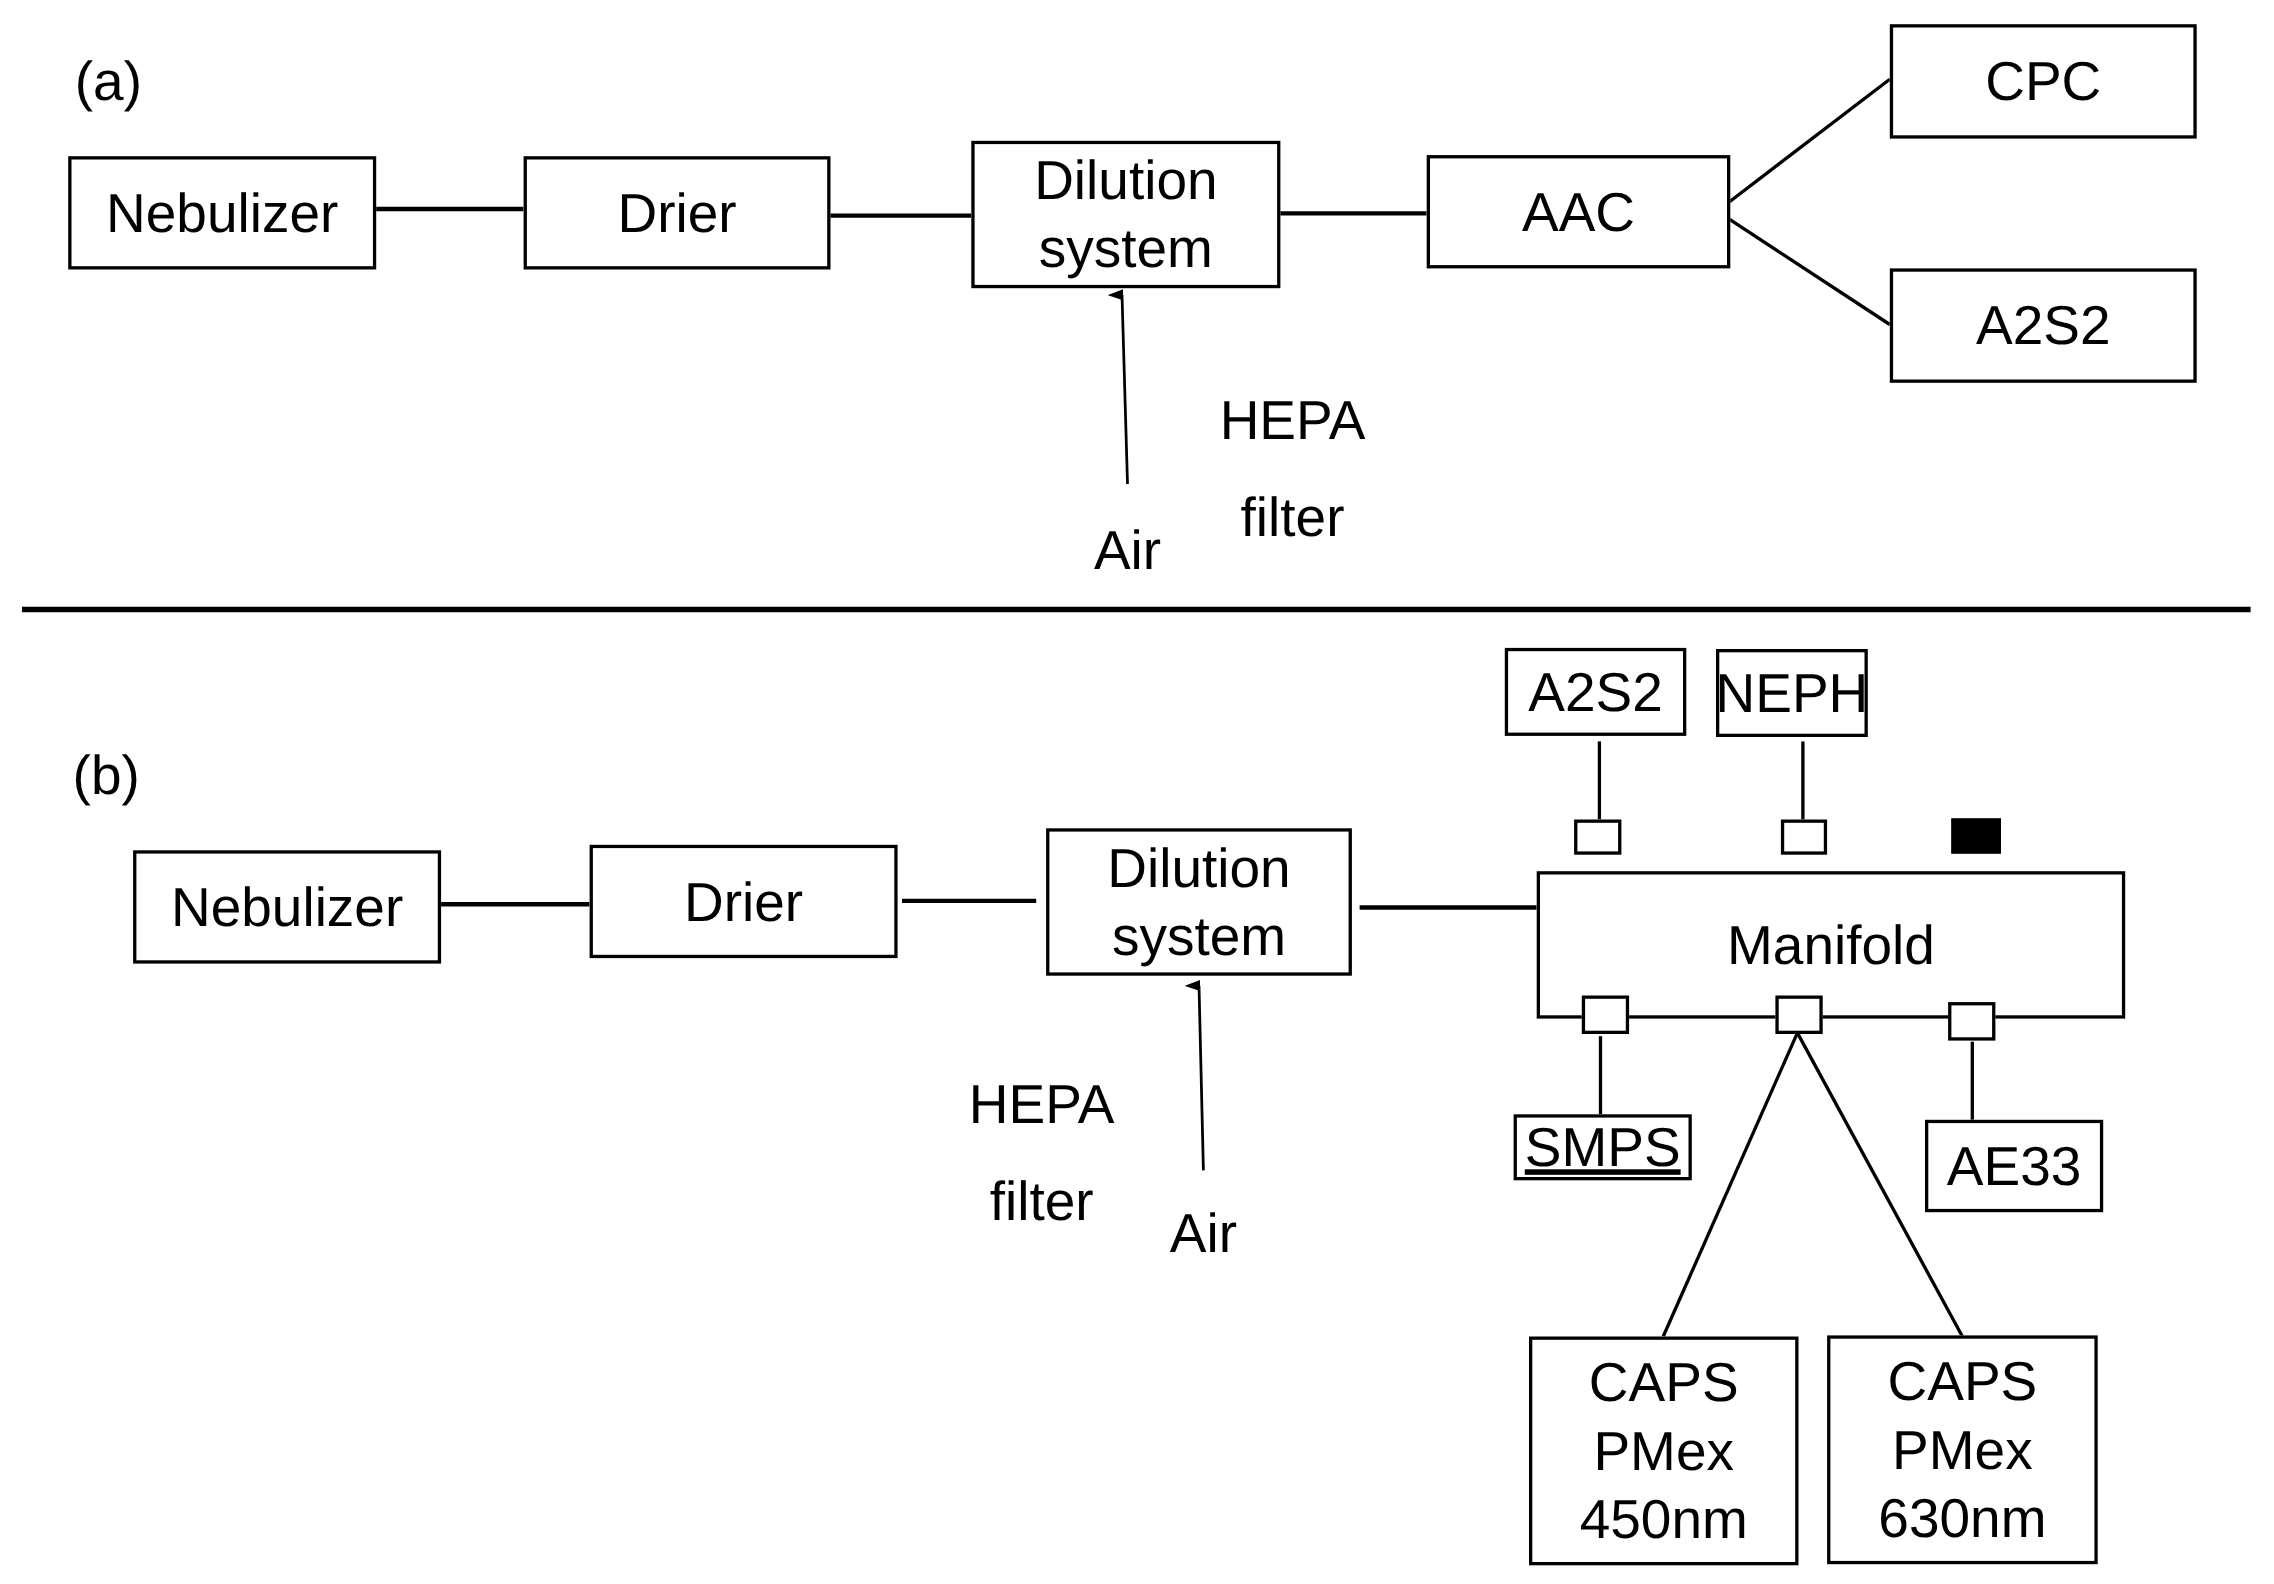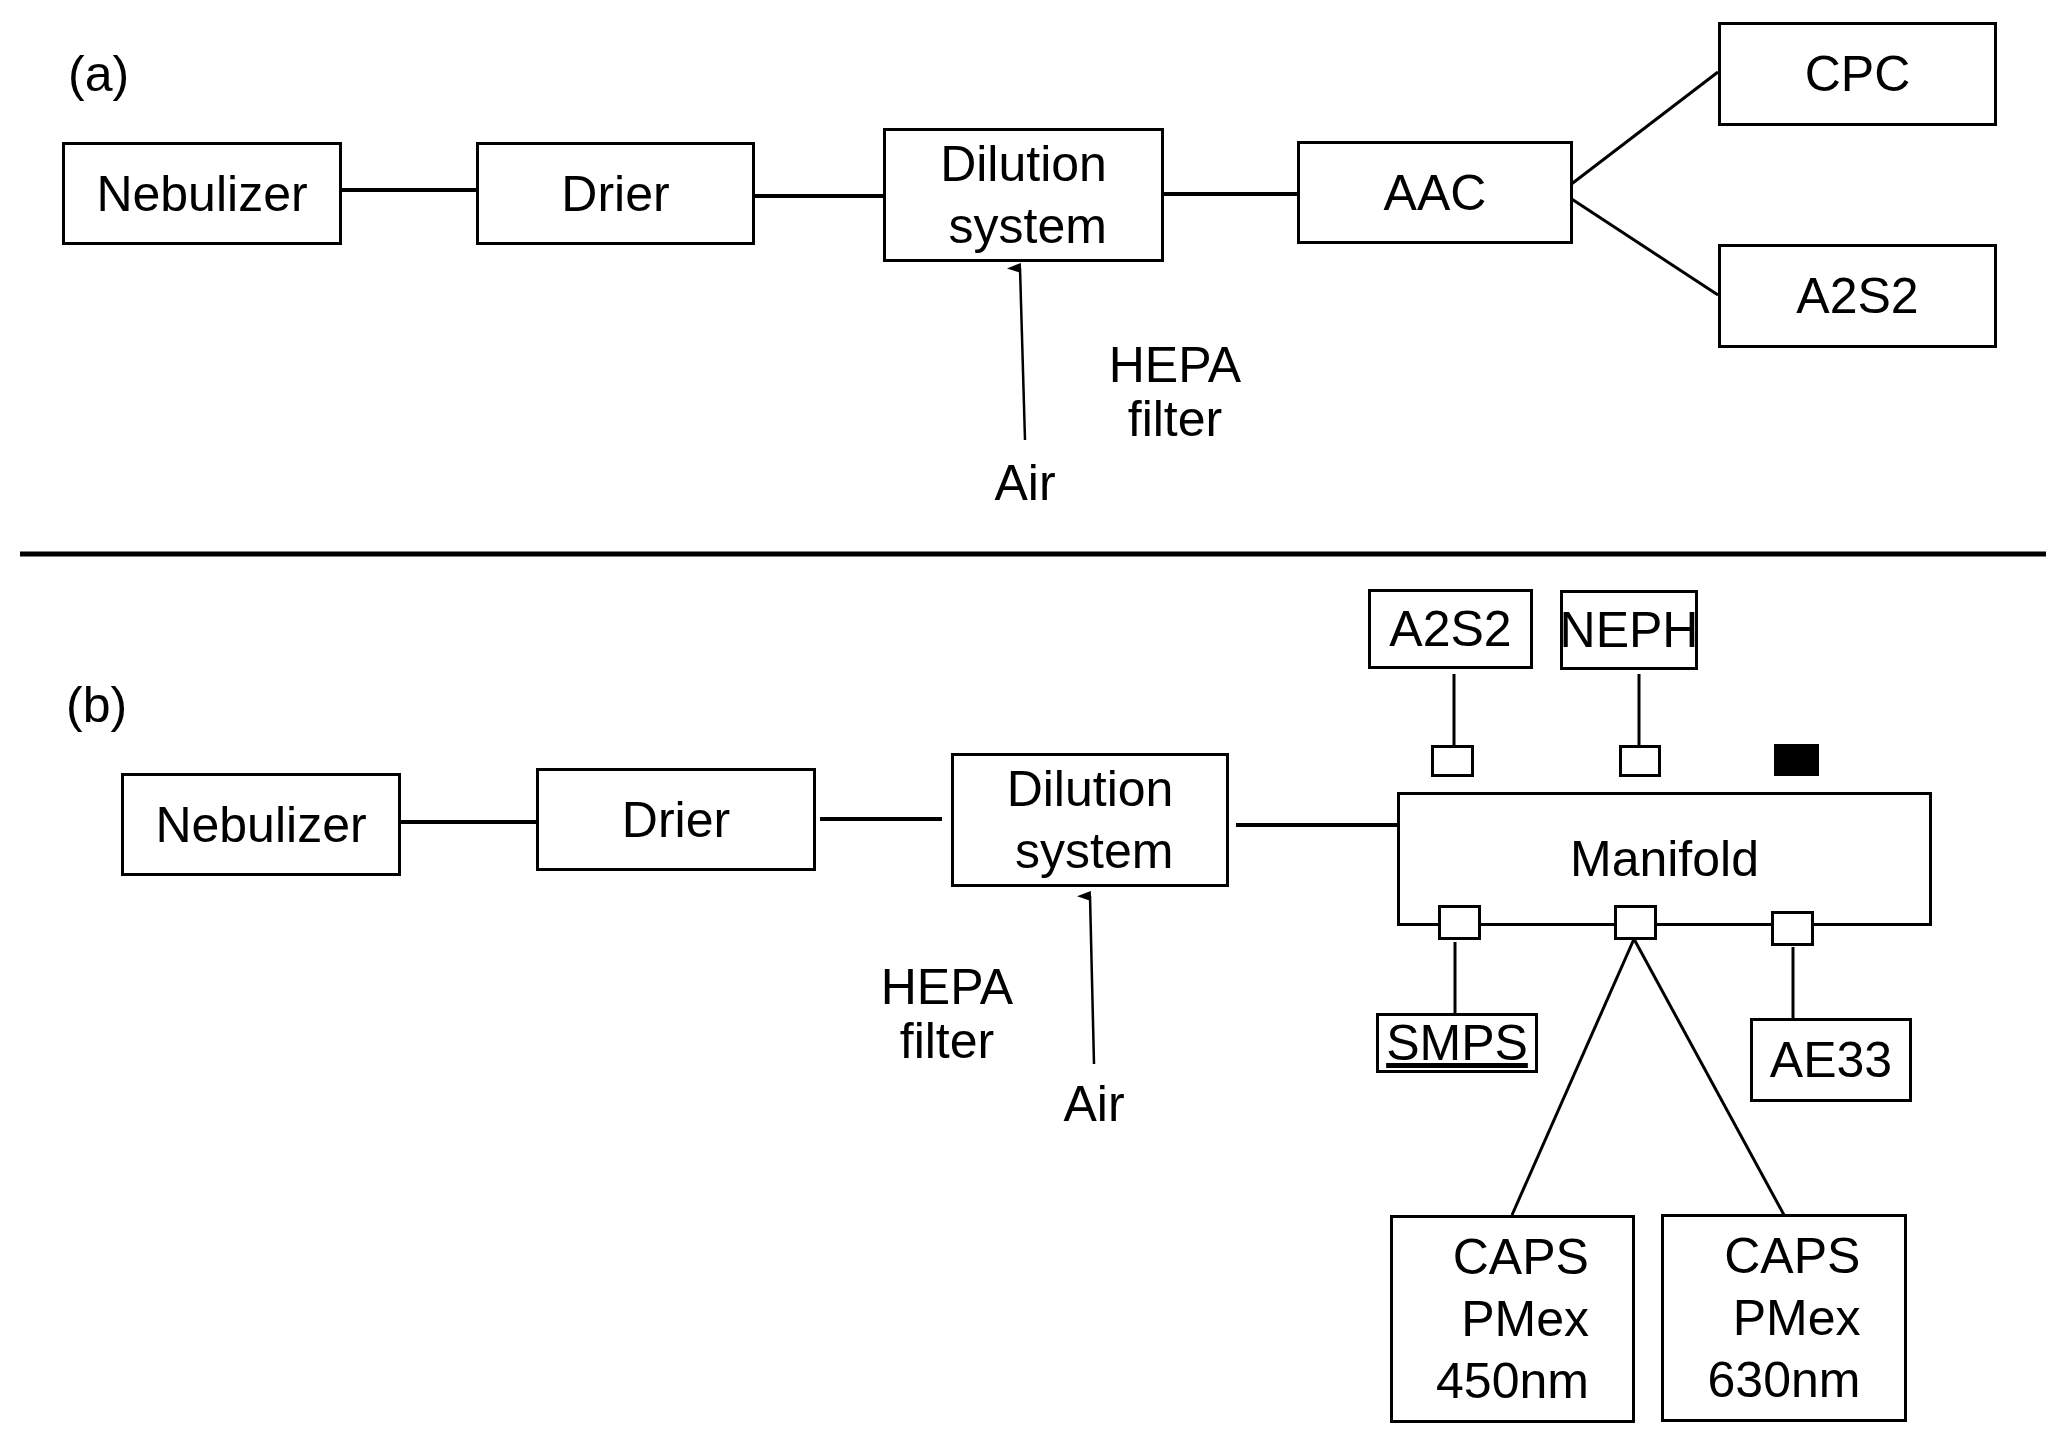--- a/index.html
+++ b/index.html
@@ -1,24 +1,24 @@
 <!DOCTYPE html>
 <html><head>
 <meta charset="utf-8">
 <style>
   html, body { margin: 0; padding: 0; background: #ffffff; }
   body { width: 2067px; height: 1440px; position: relative; overflow: hidden;
          font-family: "Liberation Sans", sans-serif; color: #000; }
   svg#diagram { position: absolute; left: 0; top: 0; }
   .box { position: absolute; box-sizing: border-box; border: 3px solid #000; background: #fff;
-         display: flex; align-items: center; justify-content: center; text-align: right;
+         display: flex; align-items: center; justify-content: center; text-align: center;
          font-size: 50px; line-height: 62px; white-space: pre-line; }
   .port { position: absolute; box-sizing: border-box; border: 3px solid #000; background: #fff; }
   .port.filled { background: #000; }
-  .label { position: absolute; font-size: 50px; line-height: 54px; text-align: center; white-space: pre-line; }
+  .label { position: absolute; font-size: 50px; line-height: 88px; text-align: center; white-space: pre-line; }
   .panel-label { position: absolute; font-size: 50px; }
 </style>
 </head>
 <body>
 
 <svg id="diagram" width="2067" height="1440">
   <defs>
     <marker id="arrowhead" markerWidth="10" markerHeight="14" refX="5" refY="13" orient="auto" markerUnits="userSpaceOnUse" viewBox="0 0 10 14">
       <path d="M0,14 L5,0 L10,14 Z" fill="#000"></path>
     </marker>

